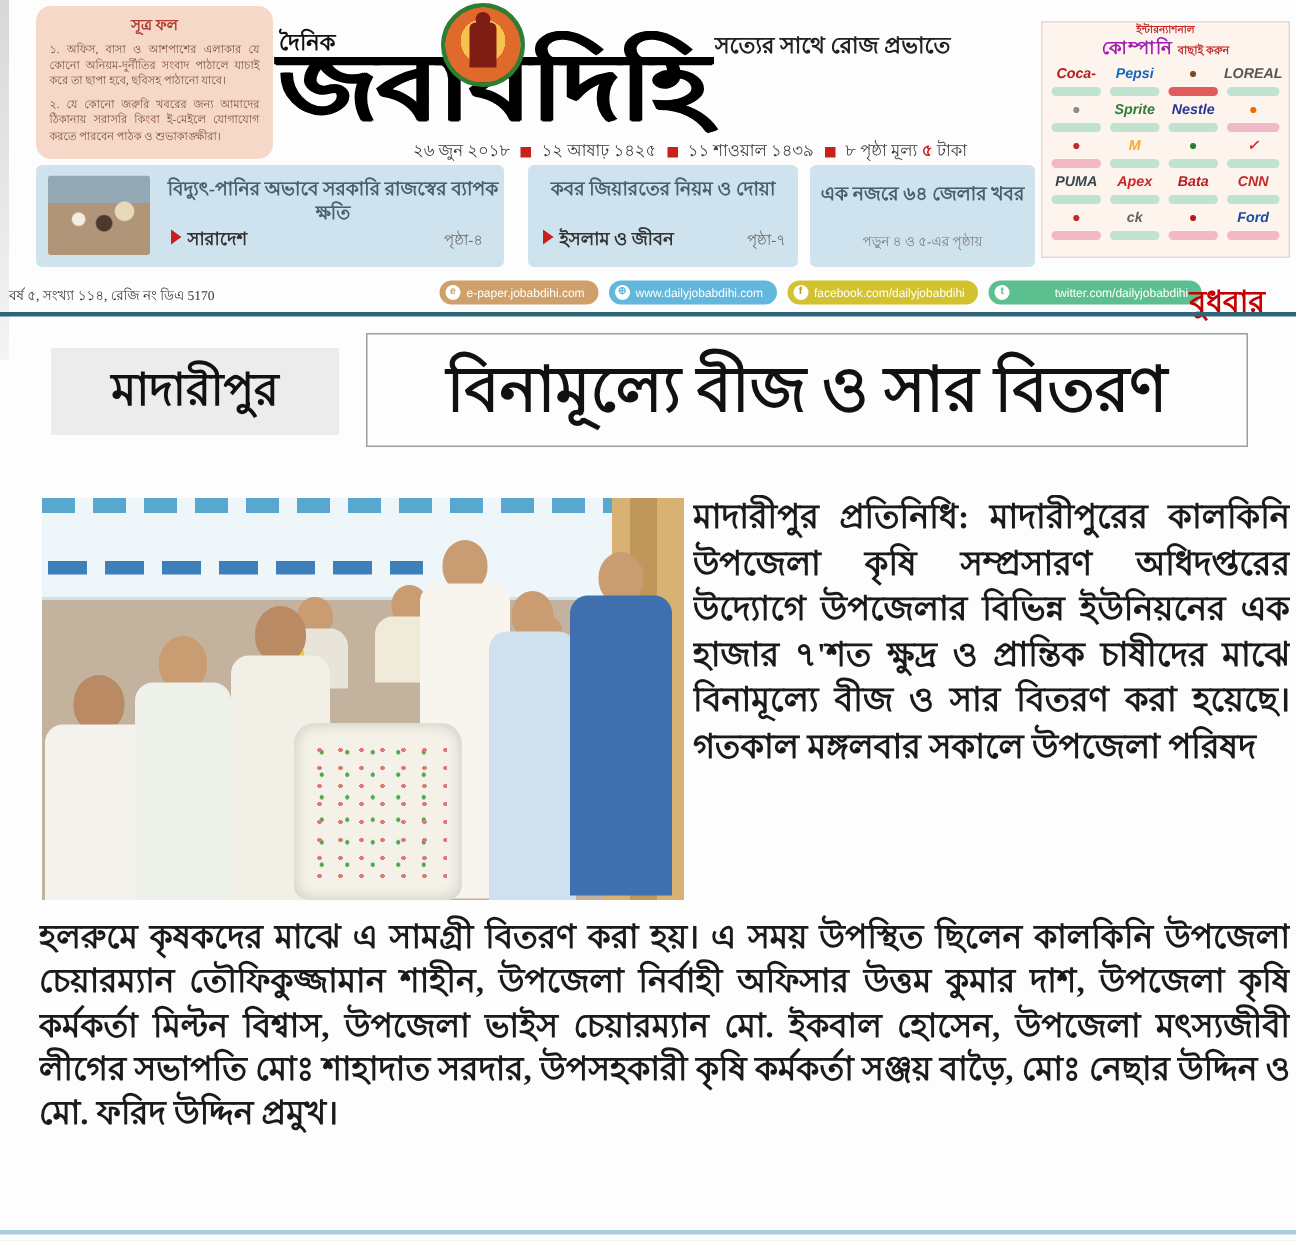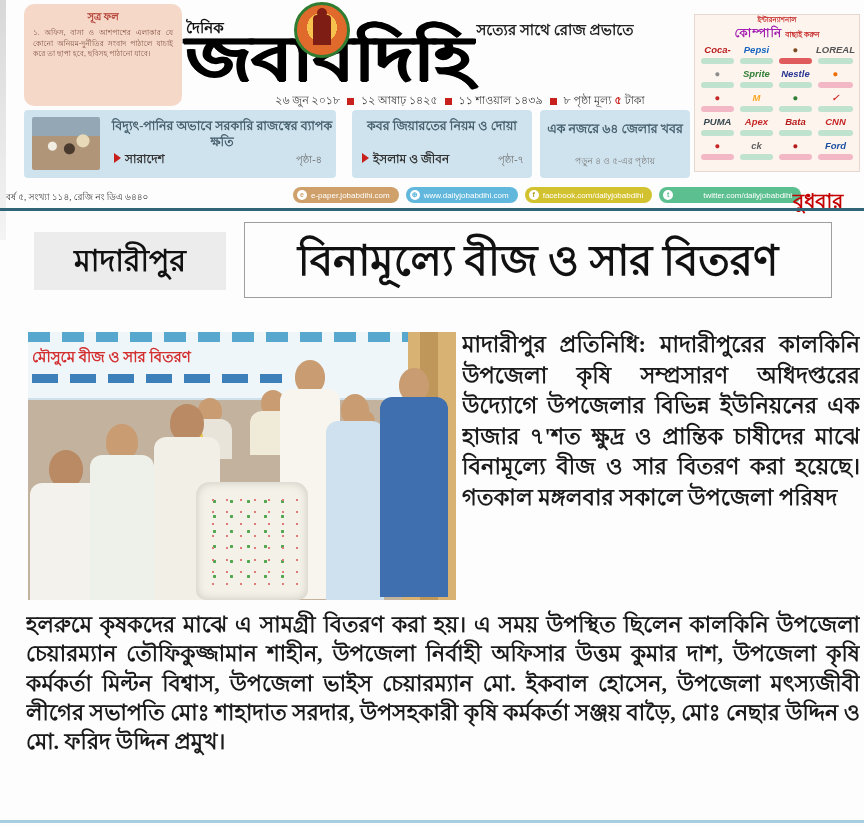--- a/index.html
+++ b/index.html
@@ -111,20 +111,21 @@
 </style>
 </head>
 <body>
 
 <div class="page">
   <div class="edge"></div>
 
   <div class="notice">
     <h4>সূত্র ফল</h4>
     <p>১. অফিস, বাসা ও আশপাশের এলাকার যে কোনো অনিয়ম-দুর্নীতির সংবাদ পাঠালে যাচাই করে তা ছাপা হবে, ছবিসহ পাঠানো যাবে।</p>
+    <p>২. যে কোনো জরুরি খবরের জন্য আমাদের ঠিকানায় সরাসরি কিংবা ই-মেইলে যোগাযোগ করতে পারবেন পাঠক ও শুভাকাঙ্ক্ষীরা।</p>
   </div>
 
   <div class="daily">দৈনিক</div>
   <div class="logo">
     <div class="dome"></div>
     <div class="bldg"></div>
   </div>
   <div class="tagline">সত্যের সাথে রোজ প্রভাতে</div>
   <div class="title">জবাবদিহি</div>
   <div class="dateline">
@@ -229,21 +230,21 @@
   <div class="teaser t2">
     <div class="tt">কবর জিয়ারতের নিয়ম ও দোয়া</div>
     <div class="tcat"><span class="tri"></span><span>ইসলাম ও জীবন</span></div>
     <div class="tpage">পৃষ্ঠা-৭</div>
   </div>
   <div class="teaser t3">
     <div class="tt">এক নজরে ৬৪ জেলার খবর</div>
     <div class="note">পড়ুন ৪ ও ৫-এর পৃষ্ঠায়</div>
   </div>
 
-  <div class="issue">বর্ষ ৫, সংখ্যা ১১৪, রেজি নং ডিএ ৬৪৪০</div>
+  <div class="issue">বর্ষ ৫, সংখ্যা ১১৪, রেজি নং ডিএ 5170</div>
   <div class="pills">
     <div class="pill p-ep">
         <span class="ic">e</span>
         <span>e-paper.jobabdihi.com</span>
       </div>
     <div class="pill p-web">
         <span class="ic">⊕</span>
         <span>www.dailyjobabdihi.com</span>
       </div>
     <div class="pill p-fb">
@@ -258,21 +259,20 @@
   <div class="weekday">বুধবার</div>
   <div class="rule"></div>
 
   <div class="region">মাদারীপুর</div>
   <div class="headline">বিনামূল্যে বীজ ও সার বিতরণ</div>
 
   <div class="photo">
     <div class="wood"></div>
     <div class="banner">
       <div class="strip"></div>
-      <div class="red">মৌসুমে বীজ ও সার বিতরণ</div>
       <div class="blu"></div>
     </div>
 
     <div class="person" style="left:160px;top:66px;">
         <div class="head" style="width:24px;height:26px;"></div>
         <div class="torso" style="width:44px;height:40px;background:#e8e4da;"></div>
       </div>
     <div class="person" style="left:222px;top:58px;">
         <div class="head" style="width:24px;height:26px;"></div>
         <div class="torso" style="width:46px;height:44px;background:#f0ead9;"></div>

